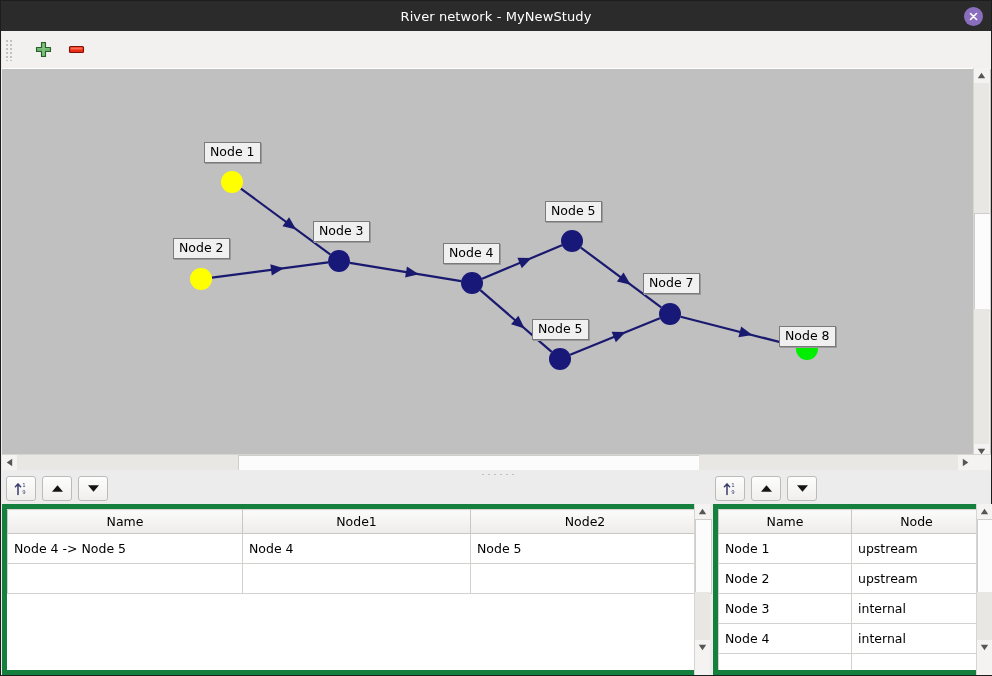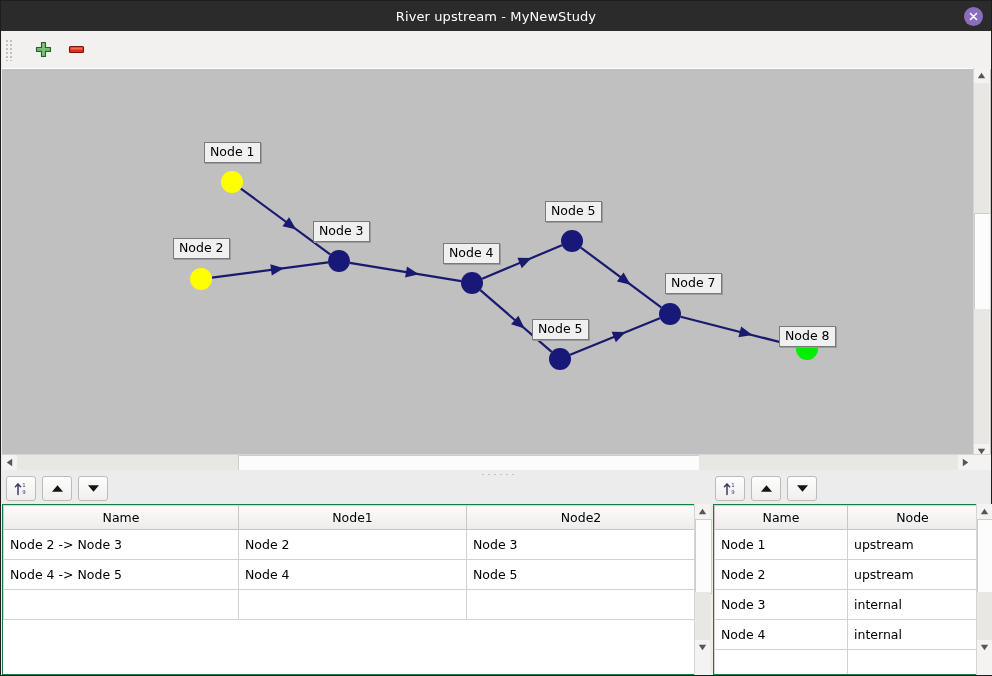--- a/index.html
+++ b/index.html
@@ -154,38 +154,38 @@
     height: 29px;
     padding: 0 6px;
     color: #000;
     white-space: nowrap;
     overflow: hidden;
   }
   .grid-wrap {
     position: absolute;
     overflow: hidden;
     background: #ffffff;
-    border: 1px solid #15803d;
+    border: 5px solid #15803d;
     box-sizing: border-box;
   }
   .tbl-sb {
     position: absolute;
     width: 16px;
     background: #f4f3f2;
     border-left: 1px solid #d7d5d1;
     box-sizing: border-box;
   }
 </style>
 </head>
 <body>
 
 <div id="app">
 
   <div id="titlebar">
-    <span class="title">River upstream - MyNewStudy</span>
+    <span class="title">River network - MyNewStudy</span>
     <div id="close-btn">
       <svg width="11" height="11" viewBox="0 0 11 11">
         <path d="M2.5 2.5 L8.5 8.5 M8.5 2.5 L2.5 8.5" stroke="#ffffff" stroke-width="1.6" stroke-linecap="round" fill="none"></path>
       </svg>
     </div>
   </div>
 
   <div id="toolbar">
     <div class="tb-grip"></div>
     <div class="tb-btn" style="margin-left:13px;">
@@ -238,21 +238,21 @@
           <circle cx="805" cy="280" r="11" fill="#00ee00"></circle>
         </g>
     </svg>
     <div id="label-layer">
         <div class="node-label" style="left: 202px; top: 73px;">Node 1</div>
         <div class="node-label" style="left: 171px; top: 169px;">Node 2</div>
         <div class="node-label" style="left: 311px; top: 152px;">Node 3</div>
         <div class="node-label" style="left: 441px; top: 174px;">Node 4</div>
         <div class="node-label" style="left: 543px; top: 132px;">Node 5</div>
         <div class="node-label" style="left: 530px; top: 250px;">Node 5</div>
-        <div class="node-label" style="left: 663px; top: 204px;">Node 7</div>
+        <div class="node-label" style="left: 641px; top: 204px;">Node 7</div>
         <div class="node-label" style="left: 777px; top: 257px;">Node 8</div>
       </div>
   </div>
 
   <div id="gsb-v">
     <div class="sb-arrow" style="left:0;top:0;width:15px;height:15px;">
       <svg width="9" height="7" viewBox="0 0 9 7">
           <path d="M4.5 0.7 L8.2 6.2 L0.8 6.2 Z" fill="#565656"></path>
         </svg>
     </div>
@@ -316,25 +316,20 @@
           </colgroup>
         <thead>
           <tr>
             <th>Name</th>
             <th>Node1</th>
             <th>Node2</th>
           </tr>
         </thead>
         <tbody id="branch-body">
             <tr>
-              <td>Node 2 -&gt; Node 3</td>
-              <td>Node 2</td>
-              <td>Node 3</td>
-            </tr>
-            <tr>
               <td>Node 4 -&gt; Node 5</td>
               <td>Node 4</td>
               <td>Node 5</td>
             </tr>
             <tr>
               <td></td>
               <td></td>
               <td></td>
             </tr>
           </tbody>

